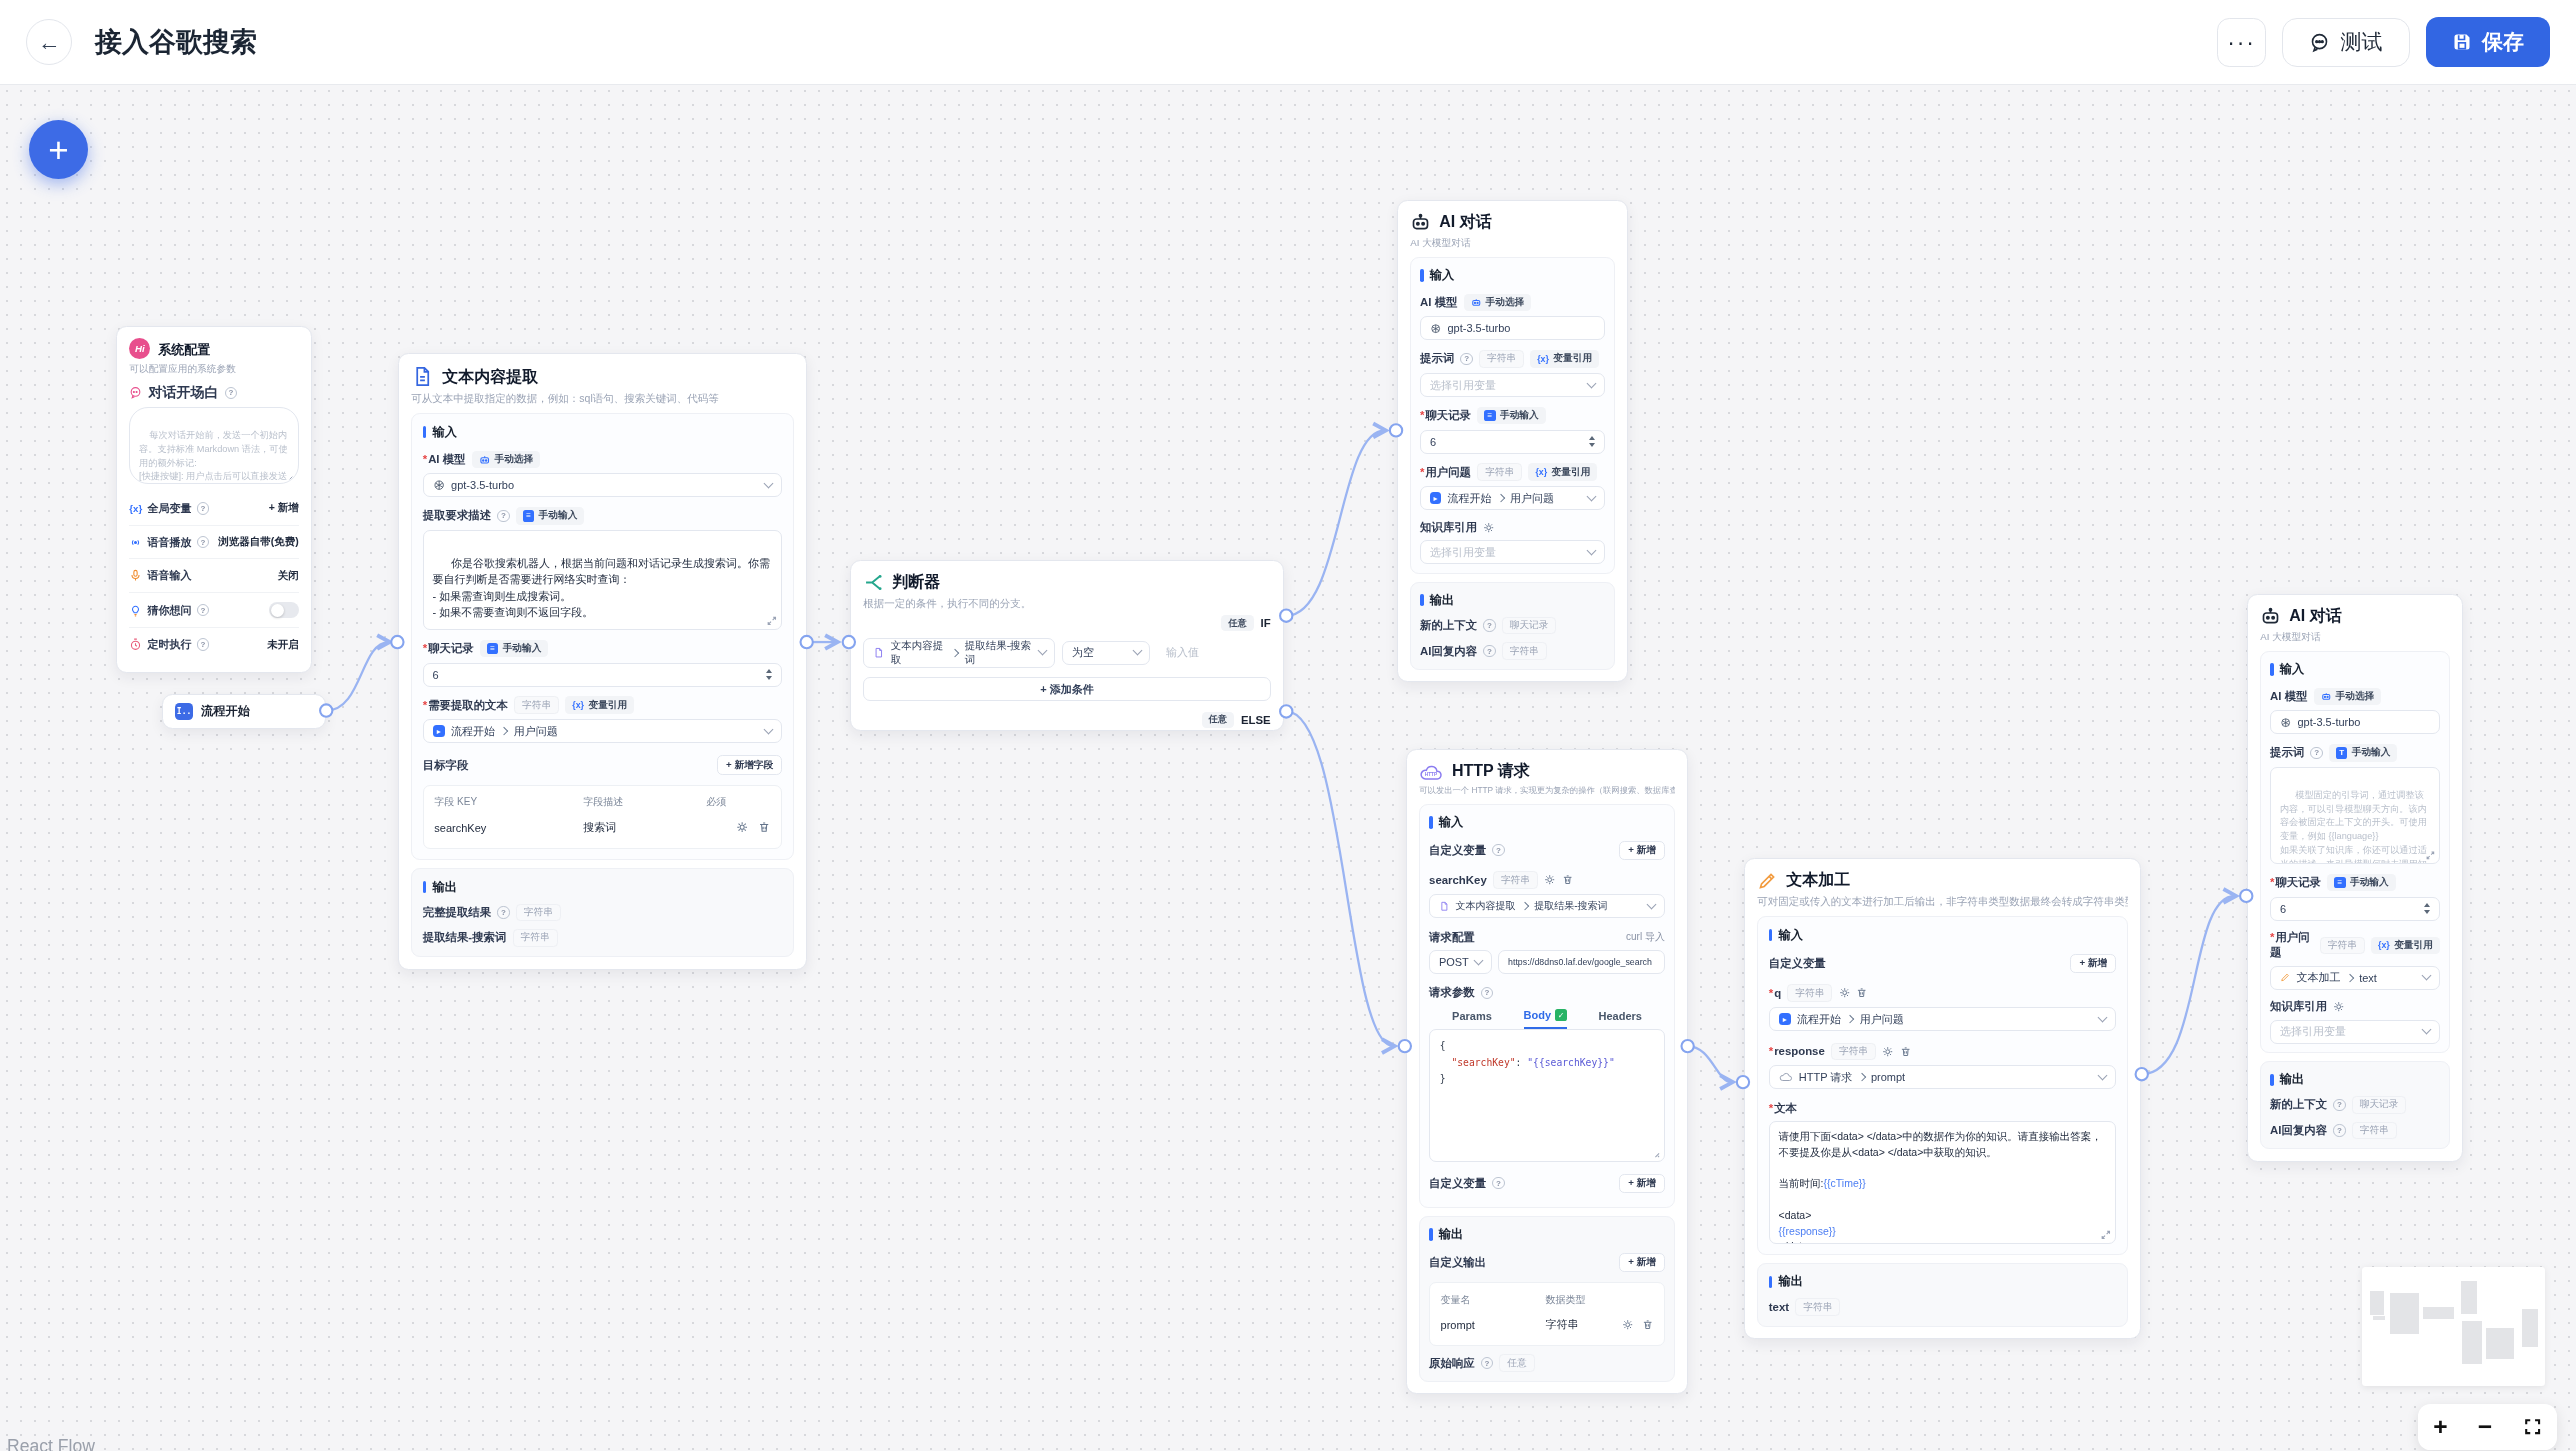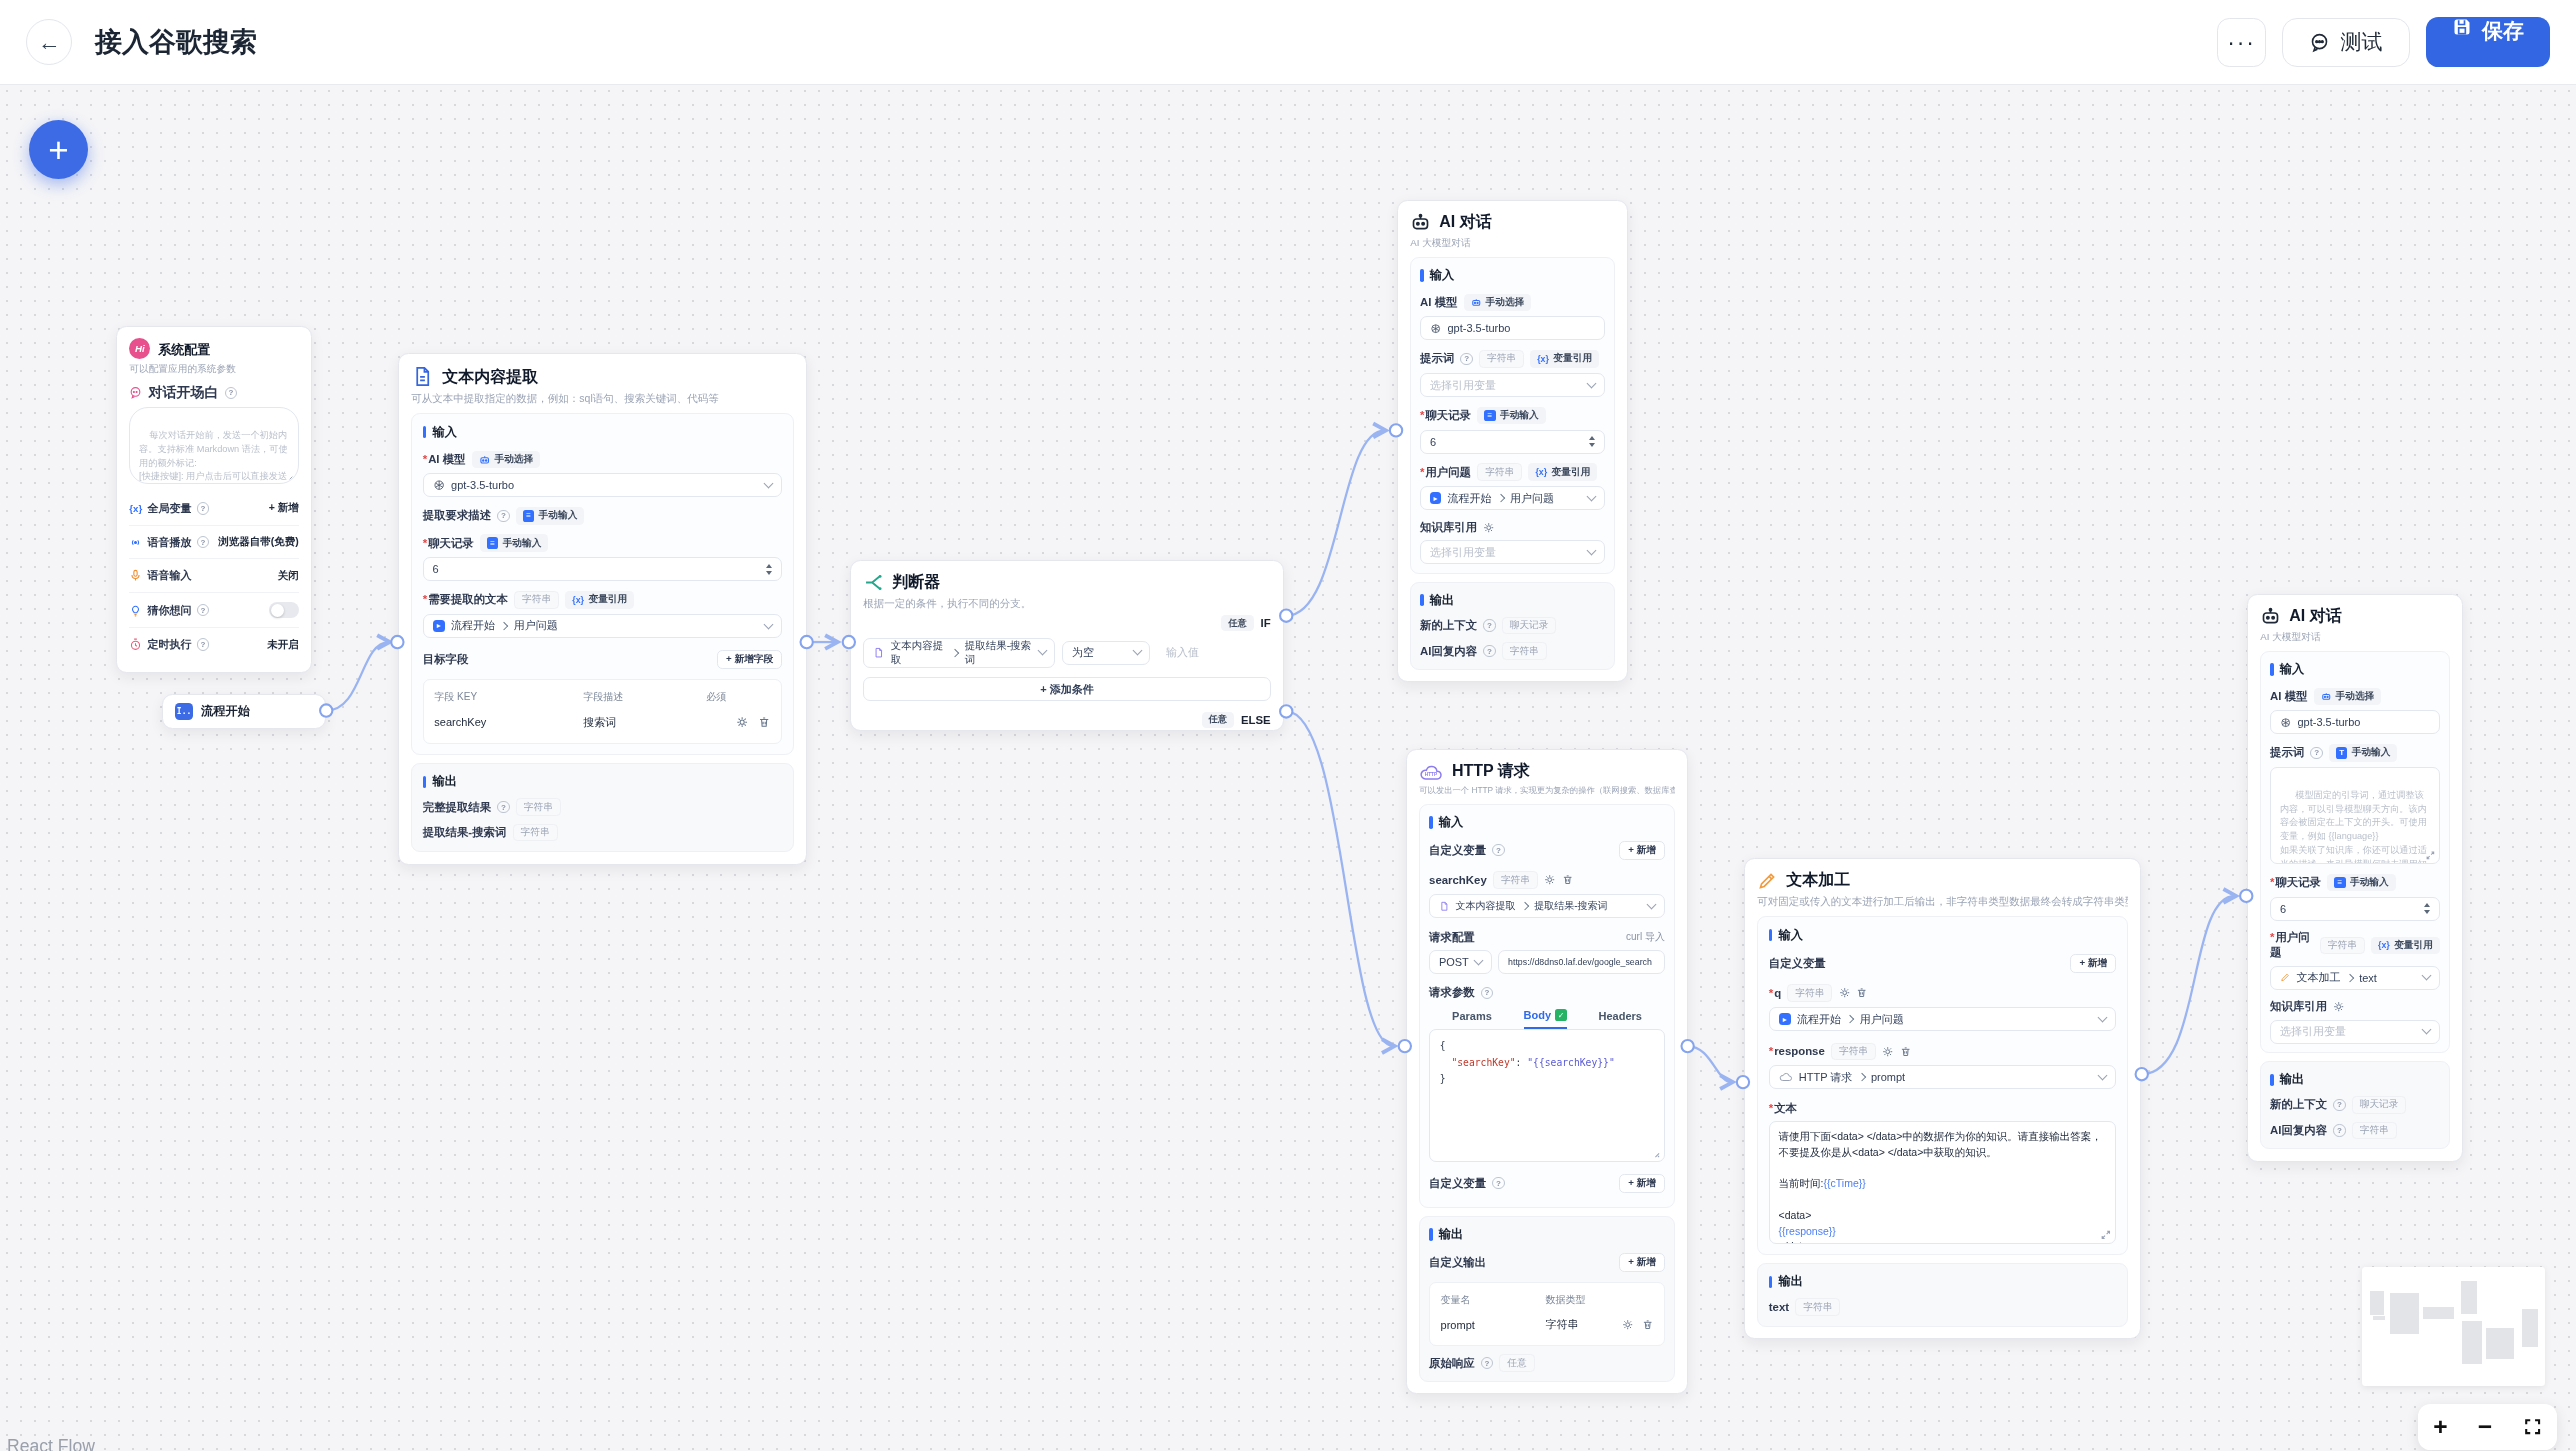--- a/index.html
+++ b/index.html
@@ -16,21 +16,21 @@
     border-bottom:0.9px solid #e8eaee; display:flex; align-items:center; padding:0 26px; z-index:20; }
   .backbtn { width:46px; height:46px; border-radius:50%; border:0.9px solid #e3e6ec; background:#fff;
     display:flex; align-items:center; justify-content:center; font-size:23px; color:#334155; cursor:pointer; }
   .doc-title { font-size:27px; font-weight:700; color:#1b2533; margin-left:23px; }
   .topbar-right { margin-left:auto; display:flex; align-items:center; gap:16px; }
   .morebtn { width:49px; height:49px; border-radius:12.3px; border:0.9px solid #e3e6ec; background:#fff;
     display:flex; align-items:center; justify-content:center; font-size:23px; letter-spacing:1.8px; color:#1f2937; cursor:pointer; }
   .testbtn { height:49px; padding:0 26px; border-radius:15px; border:0.9px solid #e3e6ec; background:#fff;
     display:flex; align-items:center; gap:10.5px; font-size:21px; color:#1f2937; font-weight:500; cursor:pointer; }
   .savebtn { height:50px; padding:0 26px; border-radius:12.3px; background:#3266e3; color:#fff;
-    display:flex; gap:10.5px; font-size:21px; font-weight:600; border:none; cursor:pointer; }
+    display:flex; align-items:center; gap:10.5px; font-size:21px; font-weight:600; border:none; cursor:pointer; }
   
   .addbtn { position:absolute; left:29px; top:120px; width:59px; height:59px; border-radius:50%;
     background:#3d6be6; color:#fff; font-size:35px; font-weight:400; display:flex; align-items:center;
     justify-content:center; box-shadow:0 5.3px 16px rgba(61,107,230,.45); z-index:15; cursor:pointer; }
   .attribution { position:absolute; left:7px; top:1436px; font-size:17.6px; color:#9aa0ab; z-index:4; }
   .minimap { position:absolute; left:2362px; top:1267px; width:183px; height:119px; background:#fff;
     border-radius:3.5px; box-shadow:0 1.8px 7px rgba(0,0,0,.08); z-index:18; }
   .mm-node { position:absolute; background:#e3e4e7; }
   .controls { position:absolute; left:2418px; top:1404px; width:139px; height:46px; background:#fff;
     border-radius:12.3px; box-shadow:0 3.5px 12.3px rgba(0,0,0,.10); display:flex; align-items:center;
@@ -283,20 +283,28 @@
       <span class="cv"></span>
     </div>
     <div class="lrow">
         <span>提取要求描述</span>
       <span class="q">?</span>
       <span class="bdg">
           <span class="mib">≡</span>
           <span>手动输入</span>
         </span>
     </div>
+    <div class="ta" style="height:100px;">
+      <span>你是谷歌搜索机器人，根据当前问题和对话记录生成搜索词。你需要自行判断是否需要进行网络实时查询：
+- 如果需查询则生成搜索词。
+- 如果不需要查询则不返回字段。</span>
+      <svg class="ic expand" width="9.7" height="9.7" viewBox="0 0 12 12" fill="none" stroke="#9aa3b5" stroke-width="1.4">
+          <path d="M7.5 1.5h3v3M4.5 10.5h-3v-3M10.5 1.5L7 5M1.5 10.5L5 7"></path>
+        </svg>
+    </div>
     <div class="lrow">
         <span class="req">聊天记录</span>
       <span class="bdg">
           <span class="mib">≡</span>
           <span>手动输入</span>
         </span>
     </div>
     <div class="ctl">
       <span>6</span>
       <span class="stp">

